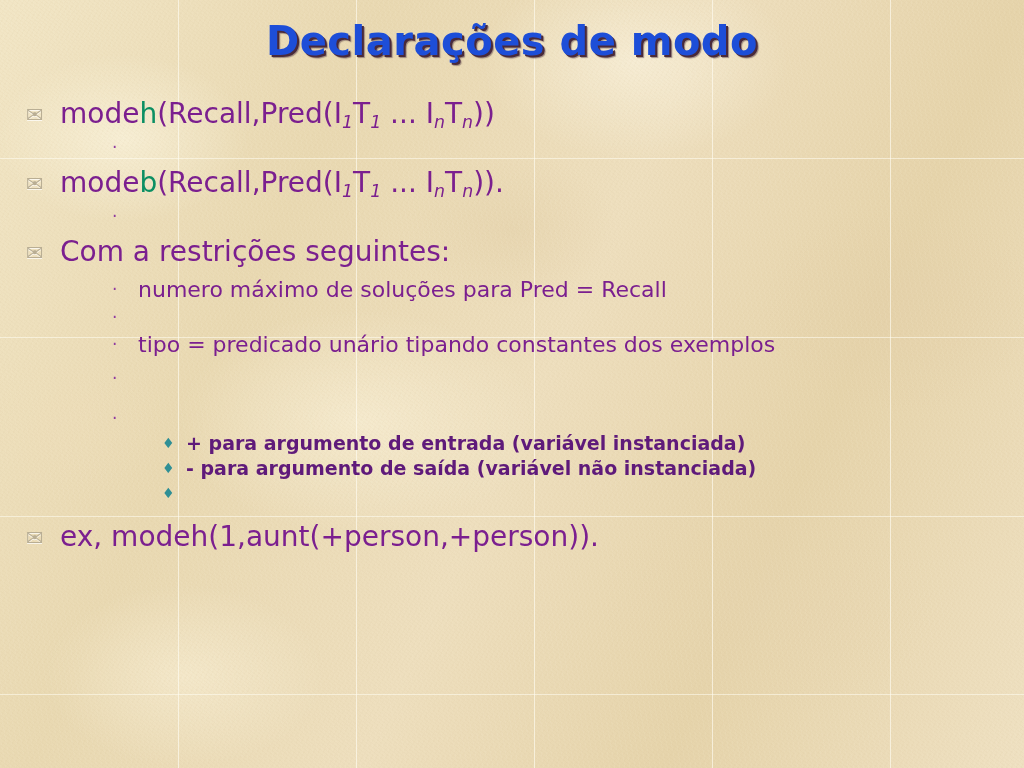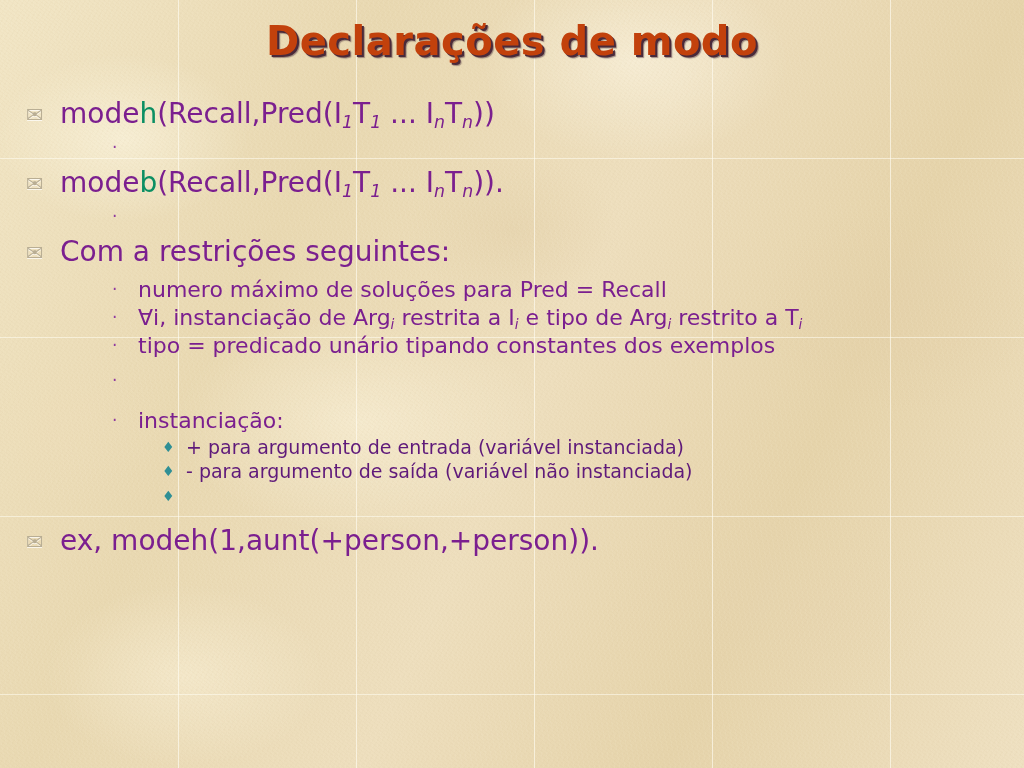--- a/index.html
+++ b/index.html
@@ -76,21 +76,21 @@
   
   .title {
     position: absolute;
     top: 18px;
     left: 0;
     width: 1024px;
     text-align: center;
     font-family: "DejaVu Sans", sans-serif;
     font-size: 40px;
     font-weight: bold;
-    color: #c2410c;
+    color: #1d4ed8;
     letter-spacing: 0.5px;
     text-shadow: 2px 2px 0 #4a2a3a, 3px 3px 1px rgba(60,35,50,0.45);
     white-space: nowrap;
   }
 
   .body-block {
     position: absolute;
     top: 98px;
     left: 26px;
     width: 980px;
@@ -145,21 +145,21 @@
     line-height: 1.25;
     color: #5f1a7a;
   }
   .lvl3 .marker {
     flex: 0 0 auto;
     width: 24px;
     color: #2f8f95;
     font-size: 14px;
     line-height: 1.6;
   }
-  .lvl3 .txt { flex: 1 1 auto; }
+  .lvl3 .txt { flex: 1 1 auto; font-weight: bold; }
 
   .accent-green { color: #0b8f63; }
   .it { }
   .sub {
     font-size: 0.62em;
     vertical-align: -0.28em;
     font-style: italic;
   }
 
   .spacer-sm { height: 6px; }
@@ -219,39 +219,37 @@
 
     <div class="spacer-sm"></div>
 
     <div class="lvl2">
       <span class="marker">·</span>
       <span class="txt"><span>numero máximo de soluções para </span><span class="it">Pred = Recall</span></span>
     </div>
 
     <div class="lvl2">
       <span class="marker">·</span>
-      <span class="txt"><span>∀i, instanciação de Arg</span><span class="sub">i</span><span> restrita a </span><span class="it">I</span><span class="sub">i</span><span> e tipo de Arg</span><span class="sub">i</span><span> restrito a </span><span class="it">T</span><span class="sub">i</span></span>
     </div>
 
     <div class="lvl2">
       <span class="marker">·</span>
       <span class="txt">tipo = predicado unário tipando constantes dos exemplos</span>
     </div>
 
     <div class="spacer-sm"></div>
 
     <div class="lvl2">
       <span class="marker">·</span>
     </div>
 
     <div class="spacer-md"></div>
 
     <div class="lvl2">
       <span class="marker">·</span>
-      <span class="txt">instanciação:</span>
     </div>
 
     <div class="lvl3">
       <span class="marker">♦</span>
       <span class="txt">+ para argumento de entrada (variável instanciada)</span>
     </div>
     <div class="lvl3">
       <span class="marker">♦</span>
       <span class="txt">- para argumento de saída (variável não instanciada)</span>
     </div>

